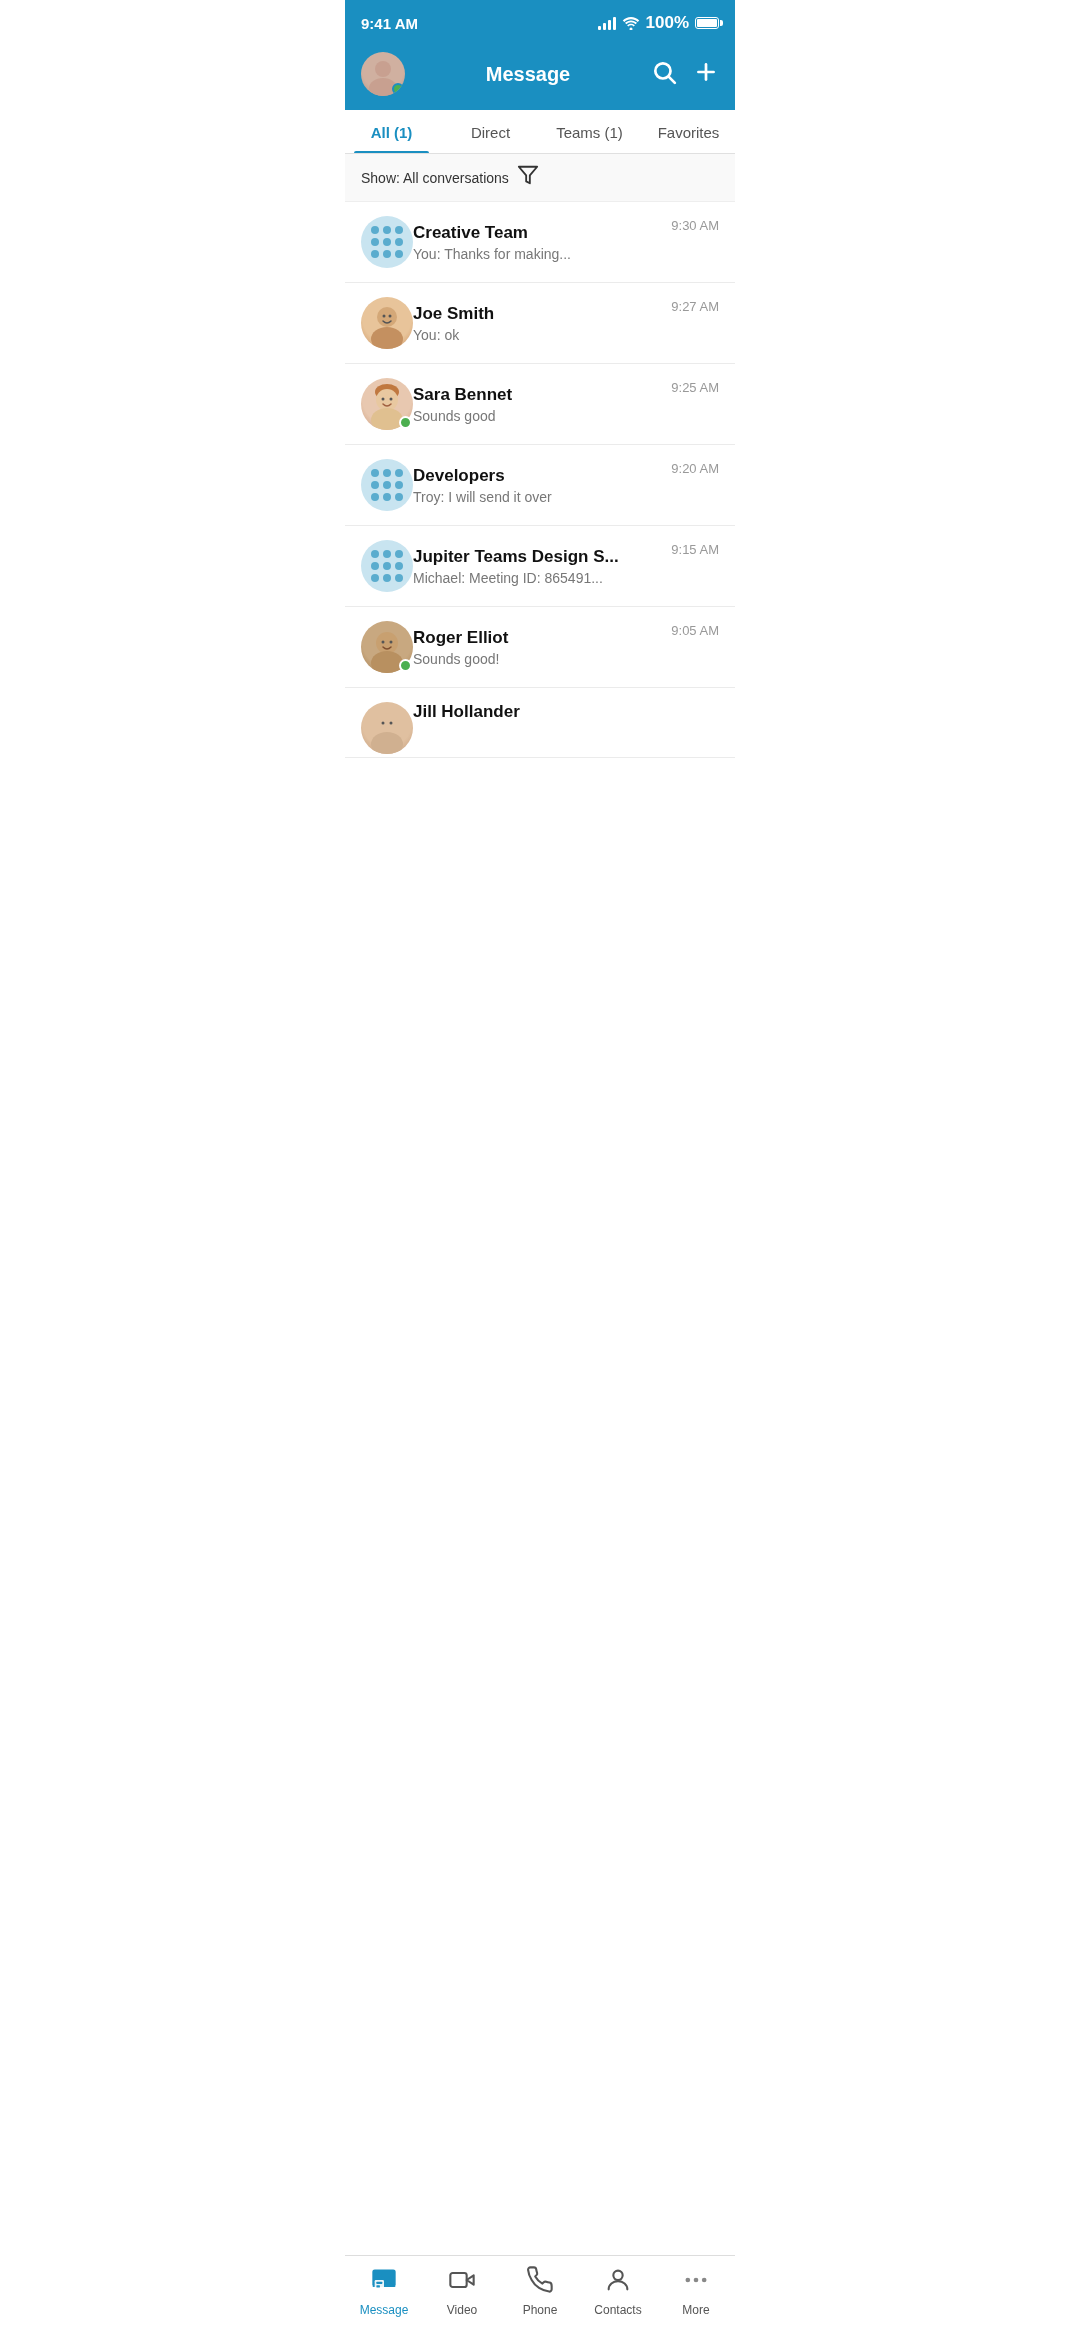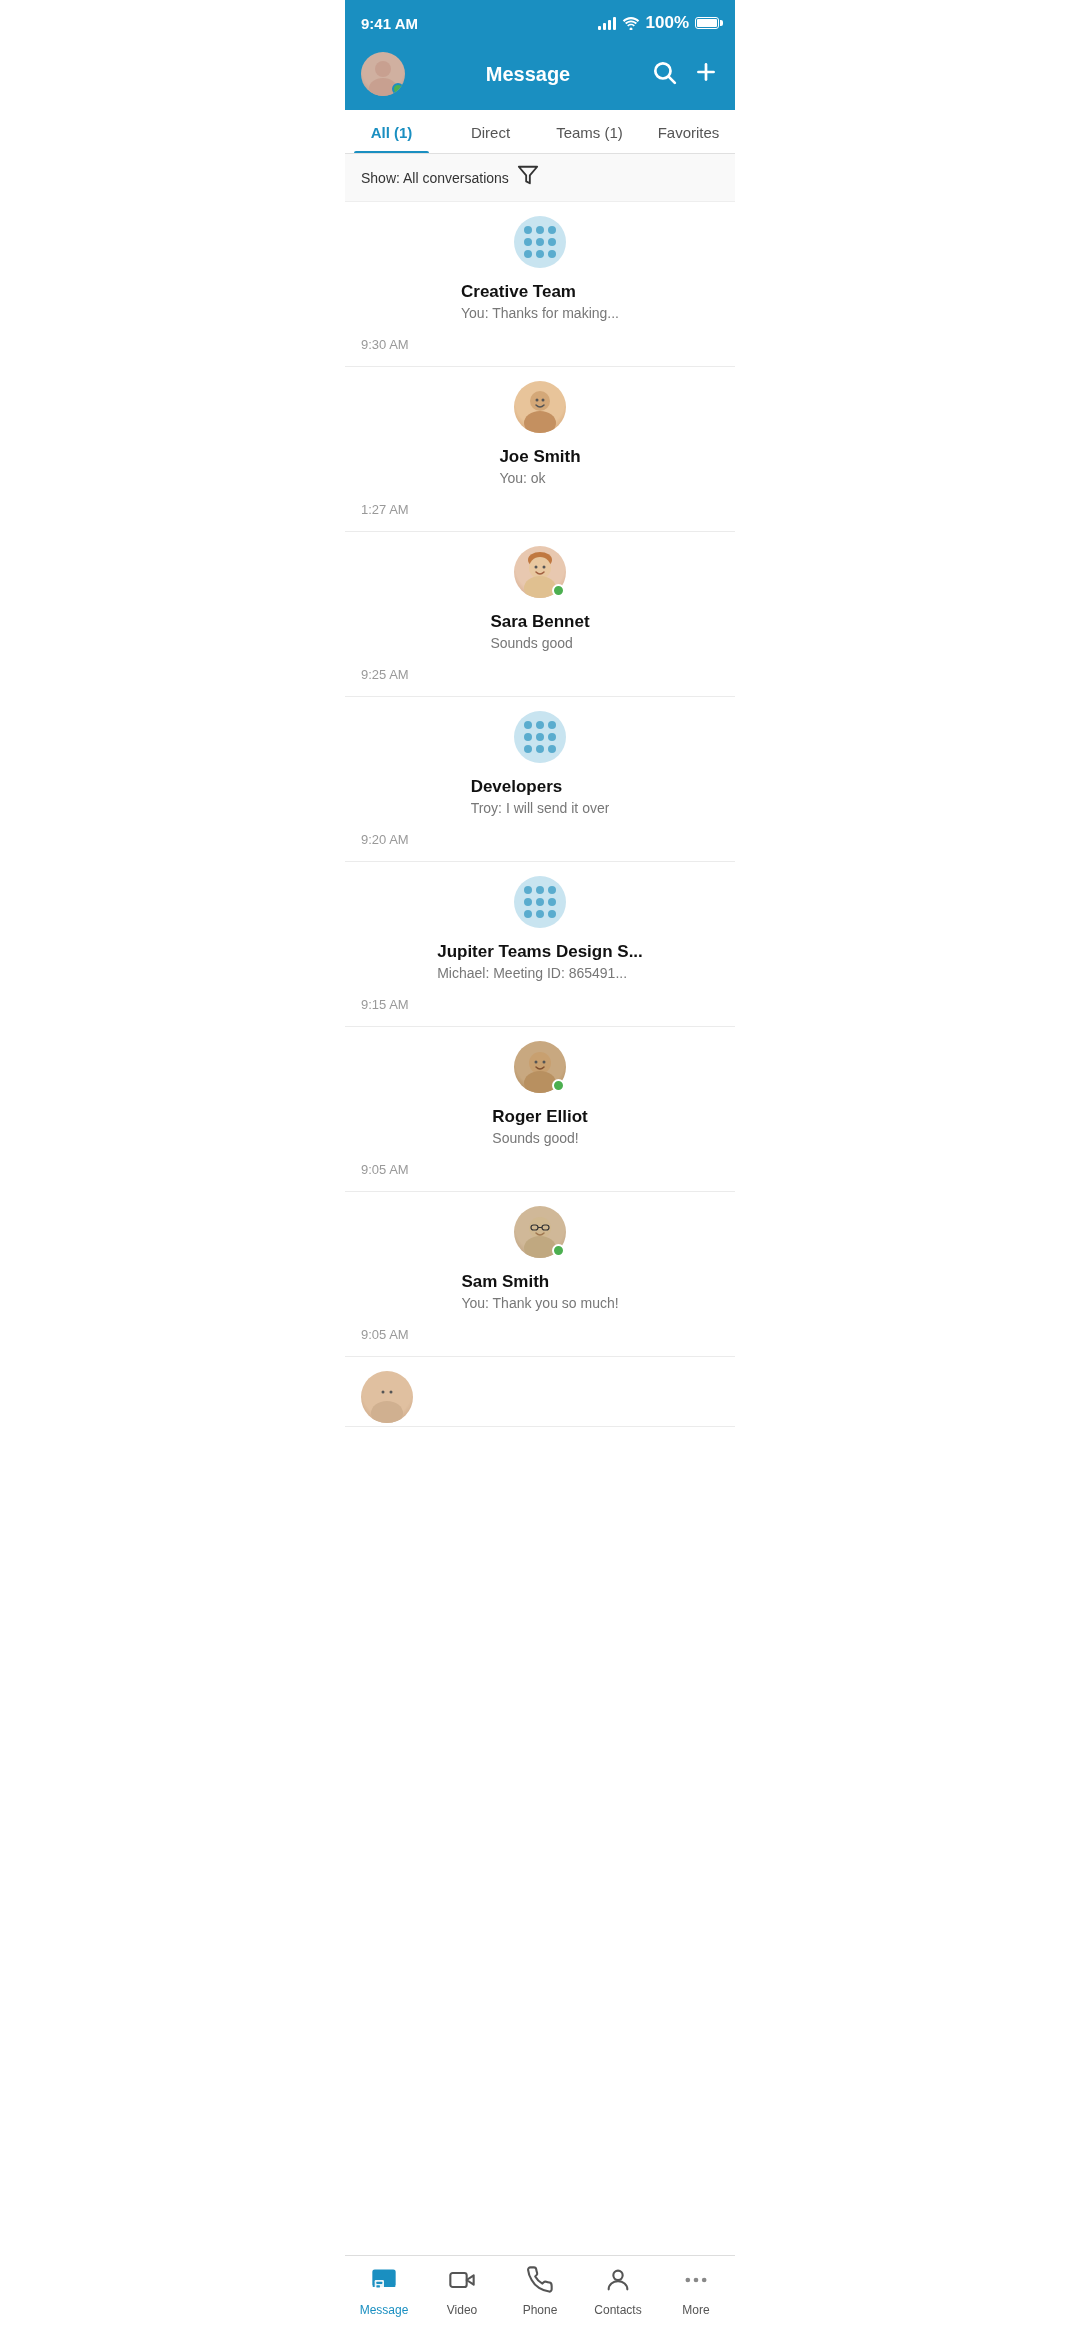--- a/index.html
+++ b/index.html
@@ -179,22 +179,21 @@
     .conversation-list {
       background: #fff;
     }
 
     .conversation-item {
       display: flex;
       align-items: center;
       padding: 14px 16px;
       border-bottom: 1px solid #ebebeb;
       cursor: pointer;
-      gap: 14px;
-      flex-direction: column;
+      gap: 0;
     }
 
     .avatar-wrap {
       position: relative;
       flex-shrink: 0;
       width: 52px;
       height: 52px;
     }
     .avatar-circle {
       width: 52px;
@@ -437,21 +436,21 @@
           <circle cx="23" cy="19" r="1.5" fill="#555"></circle>
           <circle cx="29" cy="19" r="1.5" fill="#555"></circle>
           <path d="M22 24 Q26 28 30 24" stroke="#555" stroke-width="1.5" fill="none" stroke-linecap="round"></path>
         </svg>
       </div>
     </div>
     <div class="conv-info">
       <div class="conv-name">Joe Smith</div>
       <div class="conv-preview">You: ok</div>
     </div>
-    <div class="conv-time">1:27 AM</div>
+    <div class="conv-time">9:27 AM</div>
   </div>
 
   <div class="conversation-item">
     <div class="avatar-wrap">
       <div class="avatar-circle face-sara">
         <svg width="52" height="52" viewBox="0 0 52 52">
           <ellipse cx="26" cy="14" rx="12" ry="8" fill="#c07840"></ellipse>
           <circle cx="26" cy="22" r="11" fill="#e8c8a0"></circle>
           <ellipse cx="26" cy="42" rx="16" ry="12" fill="#e0c090"></ellipse>
           <circle cx="22" cy="21" r="1.5" fill="#555"></circle>
@@ -527,41 +526,20 @@
       </div>
       <div class="online-dot"></div>
     </div>
     <div class="conv-info">
       <div class="conv-name">Roger Elliot</div>
       <div class="conv-preview">Sounds good!</div>
     </div>
     <div class="conv-time">9:05 AM</div>
   </div>
 
-  <div class="conversation-item">
-    <div class="avatar-wrap">
-      <div class="avatar-circle face-sam">
-        <svg width="52" height="52" viewBox="0 0 52 52">
-          <circle cx="26" cy="22" r="11" fill="#d0b890"></circle>
-          <ellipse cx="26" cy="42" rx="16" ry="12" fill="#c0a880"></ellipse>
-
-          <rect x="17" y="19" width="7" height="5" rx="2.5" fill="none" stroke="#333" stroke-width="1.2"></rect>
-          <rect x="28" y="19" width="7" height="5" rx="2.5" fill="none" stroke="#333" stroke-width="1.2"></rect>
-          <line x1="24" y1="21.5" x2="28" y2="21.5" stroke="#333" stroke-width="1.2"></line>
-          <path d="M22 27 Q26 31 30 27" stroke="#a07850" stroke-width="1.5" fill="none" stroke-linecap="round"></path>
-        </svg>
-      </div>
-      <div class="online-dot"></div>
-    </div>
-    <div class="conv-info">
-      <div class="conv-name">Sam Smith</div>
-      <div class="conv-preview">You: Thank you so much!</div>
-    </div>
-    <div class="conv-time">9:05 AM</div>
-  </div>
 
   <div class="conversation-item" style="overflow:hidden;height:70px;align-items:flex-start;padding-top:14px;">
     <div class="avatar-wrap">
       <div class="avatar-circle face-jill">
         <svg width="52" height="52" viewBox="0 0 52 52">
           <circle cx="26" cy="22" r="11" fill="#e0c0a0"></circle>
           <ellipse cx="26" cy="42" rx="16" ry="12" fill="#d0b090"></ellipse>
           <circle cx="22" cy="21" r="1.5" fill="#555"></circle>
           <circle cx="30" cy="21" r="1.5" fill="#555"></circle>
         </svg>

